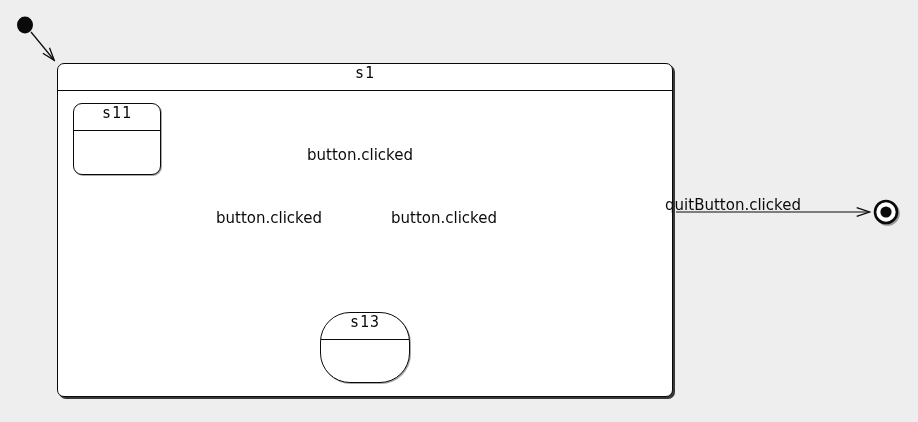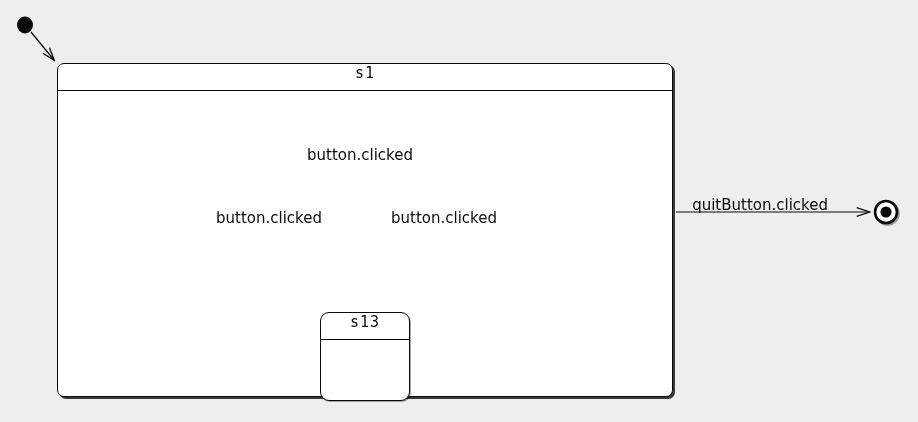--- a/index.html
+++ b/index.html
@@ -43,34 +43,34 @@
     width: 616px; height: 334px;
     border-radius: 7px;
     box-shadow: 2px 2px 0 rgba(10,10,10,0.8);
   }
   .state-child {
     border-radius: 9px;
     box-shadow: 1px 1px 0 rgba(10,10,10,0.35);
   }
   .state-s11 { left: 73px;  top: 103px; width: 88px; height: 72px; }
   .state-s12 { left: 562px; top: 103px; width: 88px; height: 72px; }
-  .state-s13 { left: 320px; top: 312px; width: 90px; height: 89px; }
+  .state-s13 { left: 320px; top: 312px; width: 90px; height: 71px; border-radius: 30px; }
   .tlabel {
     position: absolute;
     z-index: 3;
     font-size: 15px;
     color: #0a0a0a;
     white-space: nowrap;
     line-height: 18px;
     margin-top: 8px;
   }
   .tlabel-1 { left: 290px; top: 138px; width: 140px; text-align: center; }
   .tlabel-2 { left: 216px; top: 201px; }
   .tlabel-3 { left: 391px; top: 201px; }
-  .tlabel-4 { left: 678px; top: 188px; width: 150px; text-align: right; }
+  .tlabel-4 { left: 658px; top: 188px; width: 150px; text-align: center; }
 </style>
 </head>
 <body>
 
 <div class="canvas">
 
   <svg class="wires" viewBox="0 0 918 422" xmlns="http://www.w3.org/2000/svg">
     <defs>
       <marker id="arrowOpen" viewBox="0 0 14 10" refX="12.5" refY="5" markerWidth="15" markerHeight="11" markerUnits="userSpaceOnUse" orient="auto-start-reverse">
         <path d="M1,1 L13,5 L1,9" fill="none" stroke="#0a0a0a" stroke-width="1.2"></path>
@@ -97,20 +97,25 @@
       <circle cx="886" cy="212" r="5.6" fill="#0a0a0a"></circle>
     </g>
   </svg>
 
   <div class="state state-root">
     <div class="title">
       <span>s1</span>
     </div>
   </div>
 
+  <div class="state state-child state-s11">
+    <div class="title">
+      <span>s11</span>
+    </div>
+  </div>
 
 
   <div class="state state-child state-s13">
     <div class="title">
       <span>s13</span>
     </div>
   </div>
 
   <div class="tlabel tlabel-1">button.clicked</div>
   <div class="tlabel tlabel-2">button.clicked</div>

